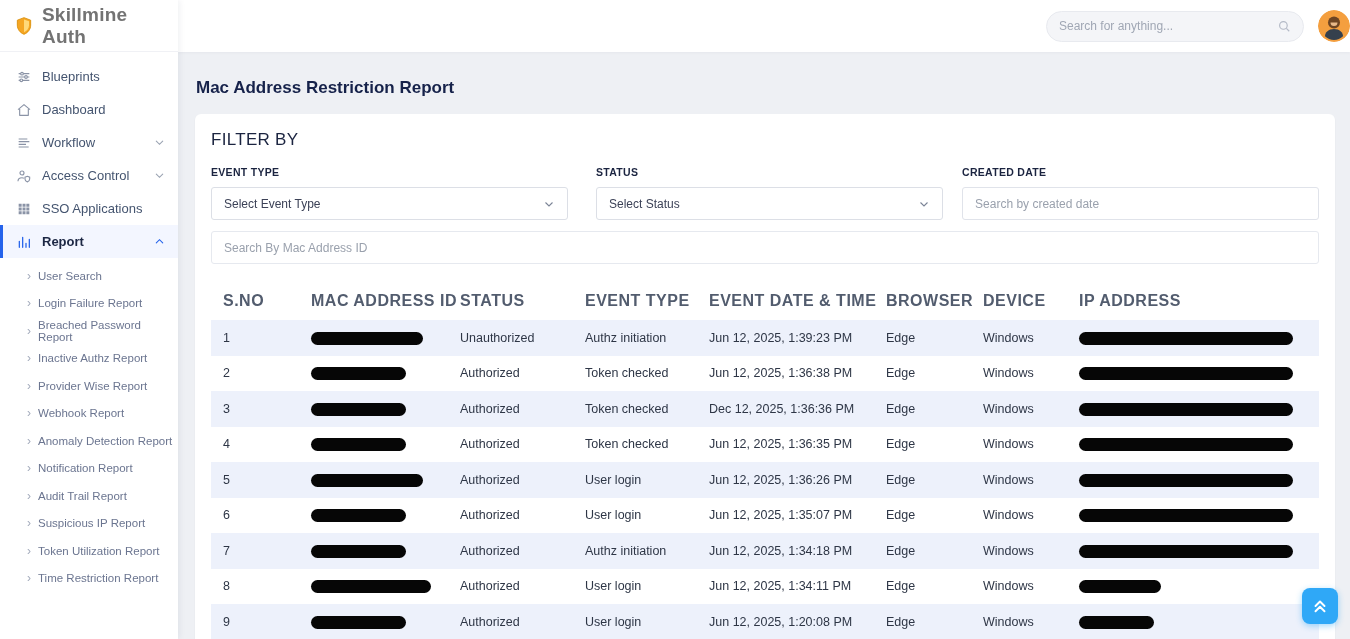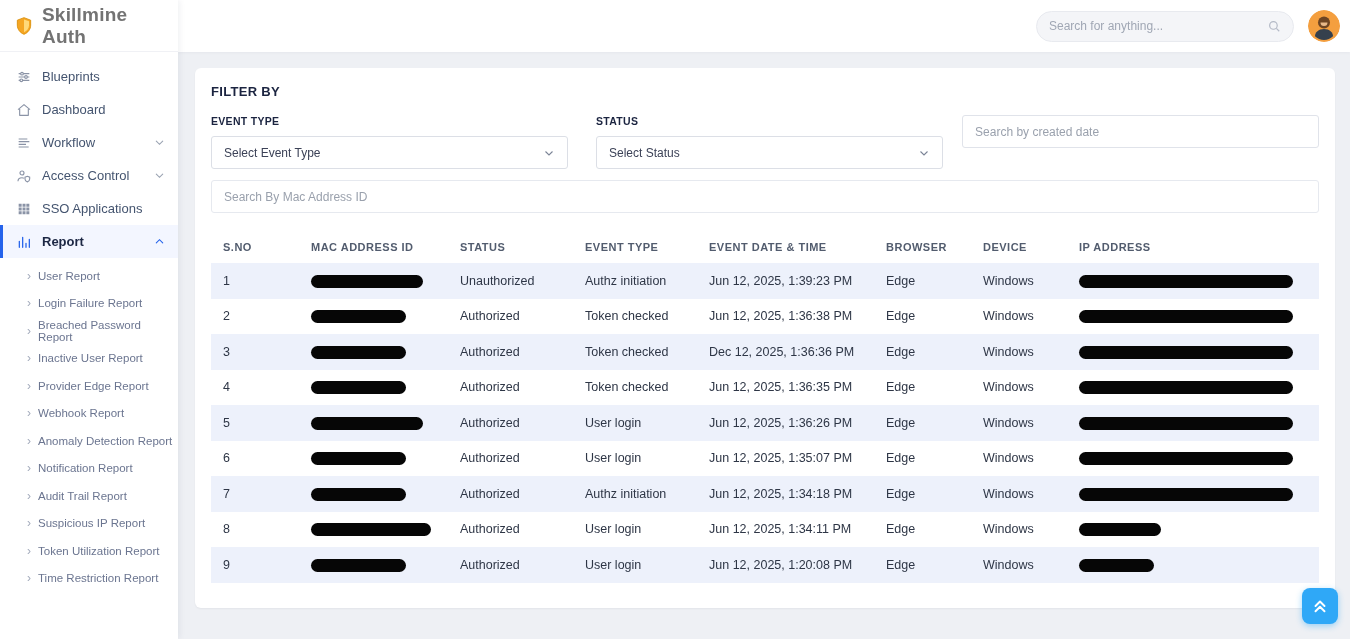--- a/index.html
+++ b/index.html
@@ -22,58 +22,58 @@
   .nav-item.active { border-left:3px solid #2563eb; background:#f3f6ff; color:#1c2744; font-weight:bold; }
   .nav-item.active .ico { color:#2563eb; }
   .nav-item.active .chev { color:#2563eb; }
   .subnav { padding:4px 0 0 0; }
   .subnav-item { display:flex; align-items:center; gap:7px; height:27.5px; padding-left:27px; font-size:11.5px;
                  color:#6b7590; cursor:pointer; }
   .subnav-item .arrow { color:#a3abbc; font-size:12px; line-height:1; }
 
   
   .topbar { position:absolute; left:178px; top:0; right:0; height:52px; background:#fff;
-            display:flex; align-items:center; justify-content:flex-end; padding-right:10px;
+            display:flex; align-items:center; justify-content:flex-end; padding-right:0;
             box-shadow:0 1px 3px rgba(20,30,60,.04); z-index:5; }
   .searchpill { width:258px; height:31px; background:#f4f5f8; border:1px solid #e8eaef; border-radius:16px;
                 display:flex; align-items:center; padding:0 12px; margin-right:14px; }
   .searchpill input { flex:1; border:none; outline:none; background:transparent; font-size:12px; color:#3c4257;
                       font-family:"Liberation Sans", sans-serif; }
   .searchpill input::placeholder { color:#a0a7b4; }
   .search-ico { color:#b3b9c6; width:14px; height:14px; }
   .search-ico svg { width:14px; height:14px; display:block; }
   .avatar { width:32px; height:32px; border-radius:50%; overflow:hidden; cursor:pointer; flex:0 0 32px; }
   .avatar svg { width:32px; height:32px; display:block; }
 
   
   .main { position:absolute; left:178px; top:52px; right:0; bottom:0; overflow:hidden; }
   .page-title { font-size:17px; font-weight:bold; color:#16224a; margin:26px 0 0 18px; }
   .card { background:#fff; border-radius:6px; margin:16px 15px 0 17px; padding:16px;
           box-shadow:0 1px 2px rgba(16,24,40,.05); min-height:540px; }
 
-  .filter-heading { font-size:13px; font-weight:bold; color:#1b2440; letter-spacing:.3px; }
+  .filter-heading { font-size:17px; font-weight:normal; color:#1b2440; letter-spacing:.3px; }
   .filter-row { display:flex; margin-top:16px; }
   .fcol { display:flex; flex-direction:column; }
   .fcol-1 { width:361px; margin-right:28px; }
   .fcol-2 { width:351px; margin-right:19px; }
   .fcol-3 { width:361px; }
   .flabel { font-size:10.5px; font-weight:bold; color:#1b2440; letter-spacing:.3px; margin-bottom:9px; }
   .select { height:33px; border:1px solid #dcdfe6; border-radius:3px; display:flex; align-items:center;
             justify-content:space-between; padding:0 12px; font-size:12px; color:#3c4257; cursor:pointer; background:#fff; }
   .select .chev-ico { color:#7b8496; width:12px; height:12px; }
   .select .chev-ico svg { width:12px; height:12px; display:block; }
   .input { height:33px; border:1px solid #e0e3ea; border-radius:3px; padding:0 12px; font-size:12px; color:#333;
            outline:none; background:#fff; width:100%; font-family:"Liberation Sans", sans-serif; }
   .input::placeholder { color:#9aa1ad; }
   .searchby-heading { margin-top:18px; }
   .searchby-input { margin-top:11px; border-color:#e6e9ef; }
 
   
   table { width:100%; border-collapse:collapse; margin-top:20px; table-layout:fixed; }
-  th { text-align:left; padding:8px 12px 10px 12px; font-size:11px; font-weight:bold; color:#525c6e;
+  th { text-align:left; padding:8px 12px 10px 12px; font-size:16px; font-weight:bold; color:#525c6e;
        letter-spacing:.5px; white-space:nowrap; }
   td { padding:0 12px; height:35.5px; font-size:12.5px; color:#2e3646; white-space:nowrap; overflow:hidden; }
   tr.stripe td { background:#edf1fb; }
   .redact { display:inline-block; height:13px; border-radius:7px; background:#060606; vertical-align:middle; }
 
   
   .scrolltop { position:absolute; right:12px; bottom:15px; width:36px; height:36px; border:none; border-radius:8px;
                background:#2fa8f7; color:#fff; cursor:pointer; display:flex; align-items:center; justify-content:center;
                box-shadow:0 2px 6px rgba(47,168,247,.45); z-index:20; }
   .scrolltop svg { width:18px; height:18px; display:block; }
@@ -157,37 +157,37 @@
         <span>Report</span>
         <span class="chev">
           <svg viewBox="0 0 24 24" fill="none" stroke="currentColor" stroke-width="2.4" stroke-linecap="round">
             <polyline points="5 15 12 8 19 15"></polyline>
           </svg>
         </span>
       </div>
       <div class="subnav">
         <div class="subnav-item">
           <span class="arrow">›</span>
-          <span>User Report</span>
+          <span>User Search</span>
         </div>
         <div class="subnav-item">
           <span class="arrow">›</span>
           <span>Login Failure Report</span>
         </div>
         <div class="subnav-item">
           <span class="arrow">›</span>
           <span>Breached Password Report</span>
         </div>
         <div class="subnav-item">
           <span class="arrow">›</span>
-          <span>Inactive User Report</span>
-        </div>
-        <div class="subnav-item">
-          <span class="arrow">›</span>
-          <span>Provider Edge Report</span>
+          <span>Inactive Authz Report</span>
+        </div>
+        <div class="subnav-item">
+          <span class="arrow">›</span>
+          <span>Provider Wise Report</span>
         </div>
         <div class="subnav-item">
           <span class="arrow">›</span>
           <span>Webhook Report</span>
         </div>
         <div class="subnav-item">
           <span class="arrow">›</span>
           <span>Anomaly Detection Report</span>
         </div>
         <div class="subnav-item">
@@ -228,20 +228,21 @@
     <svg viewBox="0 0 32 32">
         <circle cx="16" cy="16" r="16" fill="#f49f3f"></circle>
         <circle cx="16" cy="12.5" r="6" fill="#6e4523"></circle>
         <path d="M16 19c-5.5 0-9 3.4-9 7.2 2.4 2.3 5.6 3.8 9 3.8s6.6-1.5 9-3.8c0-3.8-3.5-7.2-9-7.2z" fill="#35404d"></path>
         <path d="M12.5 12.5a3.5 3.5 0 0 0 7 0z" fill="#e8b98a"></path>
       </svg>
   </div>
 </header>
 
 <main class="main">
+  <h1 class="page-title">Mac Address Restriction Report</h1>
 
   <section class="card">
     <div class="filter-heading">FILTER BY</div>
 
     <div class="filter-row">
       <div class="fcol fcol-1">
         <div class="flabel">EVENT TYPE</div>
         <div class="select">
           <span>Select Event Type</span>
           <span class="chev-ico">
@@ -256,20 +257,21 @@
         <div class="select">
           <span>Select Status</span>
           <span class="chev-ico">
             <svg viewBox="0 0 24 24" fill="none" stroke="currentColor" stroke-width="2.2">
                 <polyline points="5 9 12 16 19 9"></polyline>
               </svg>
           </span>
         </div>
       </div>
       <div class="fcol fcol-3">
+        <div class="flabel">CREATED DATE</div>
         <input class="input" type="text" placeholder="Search by created date" style="">
       </div>
     </div>
 
     <input class="input searchby-input" type="text" placeholder="Search By Mac Address ID" style="">
 
     <table>
       <colgroup>
         <col style="width:88px">
           <col style="width:149px">

